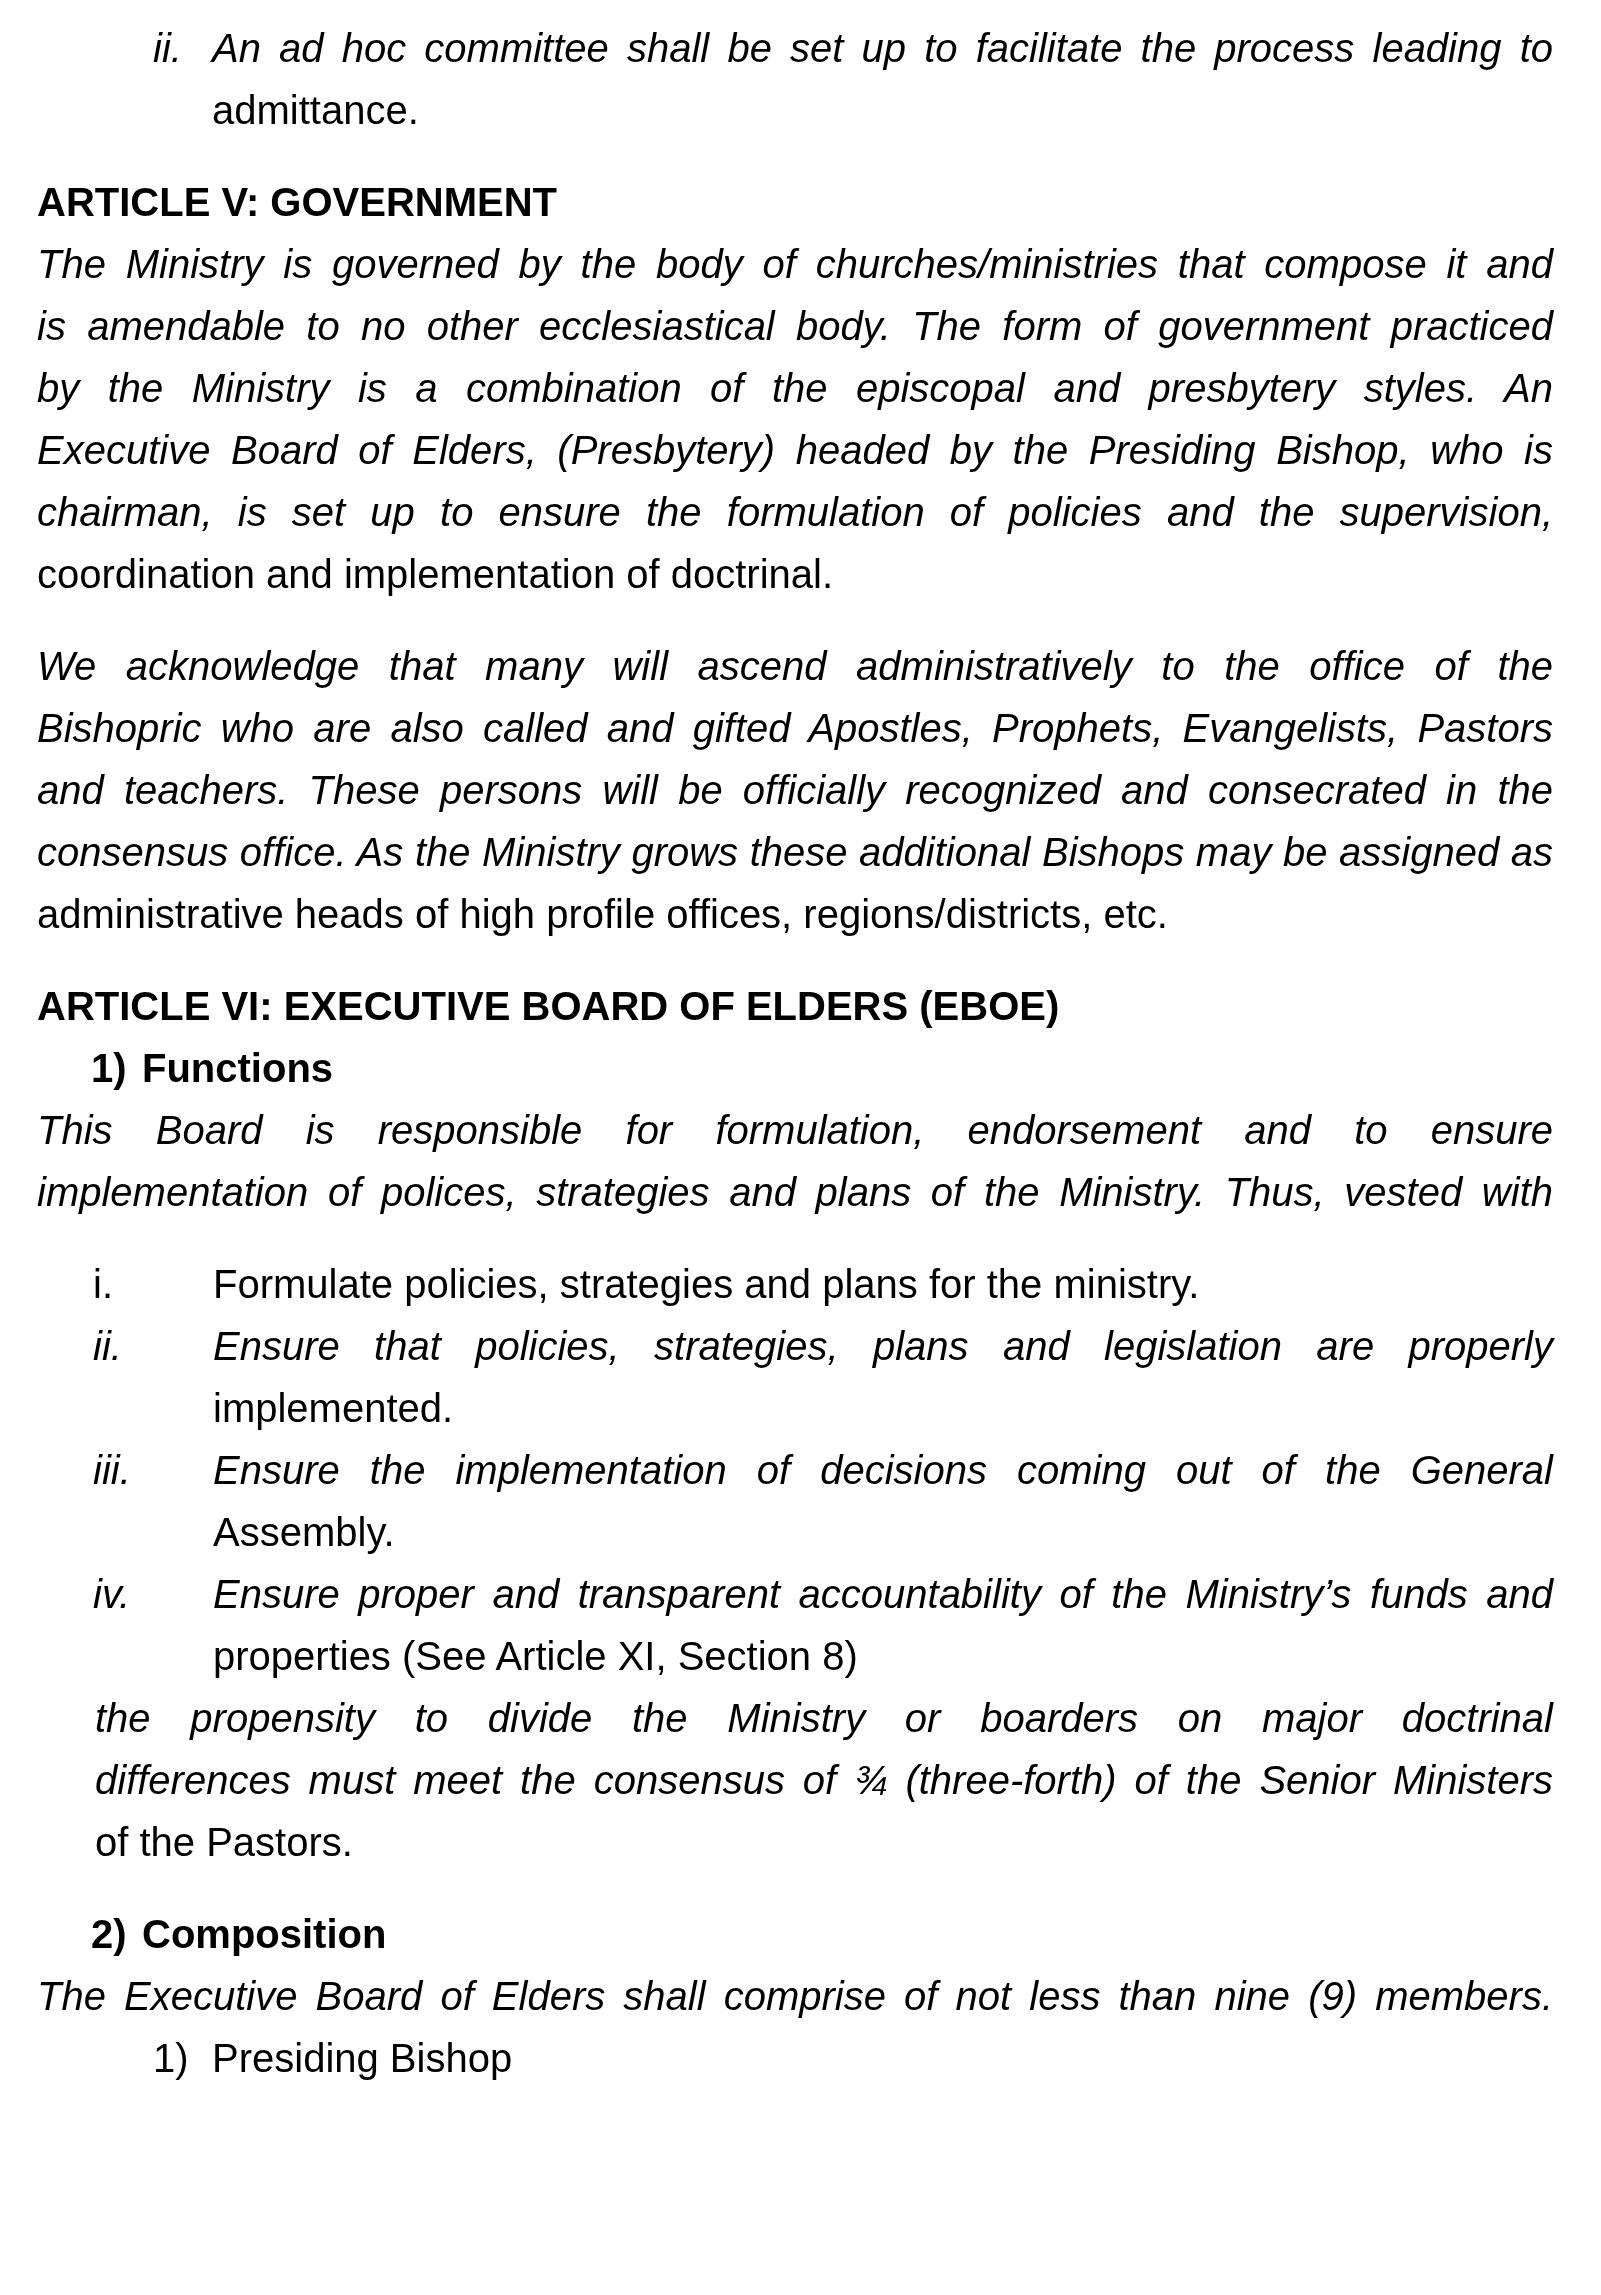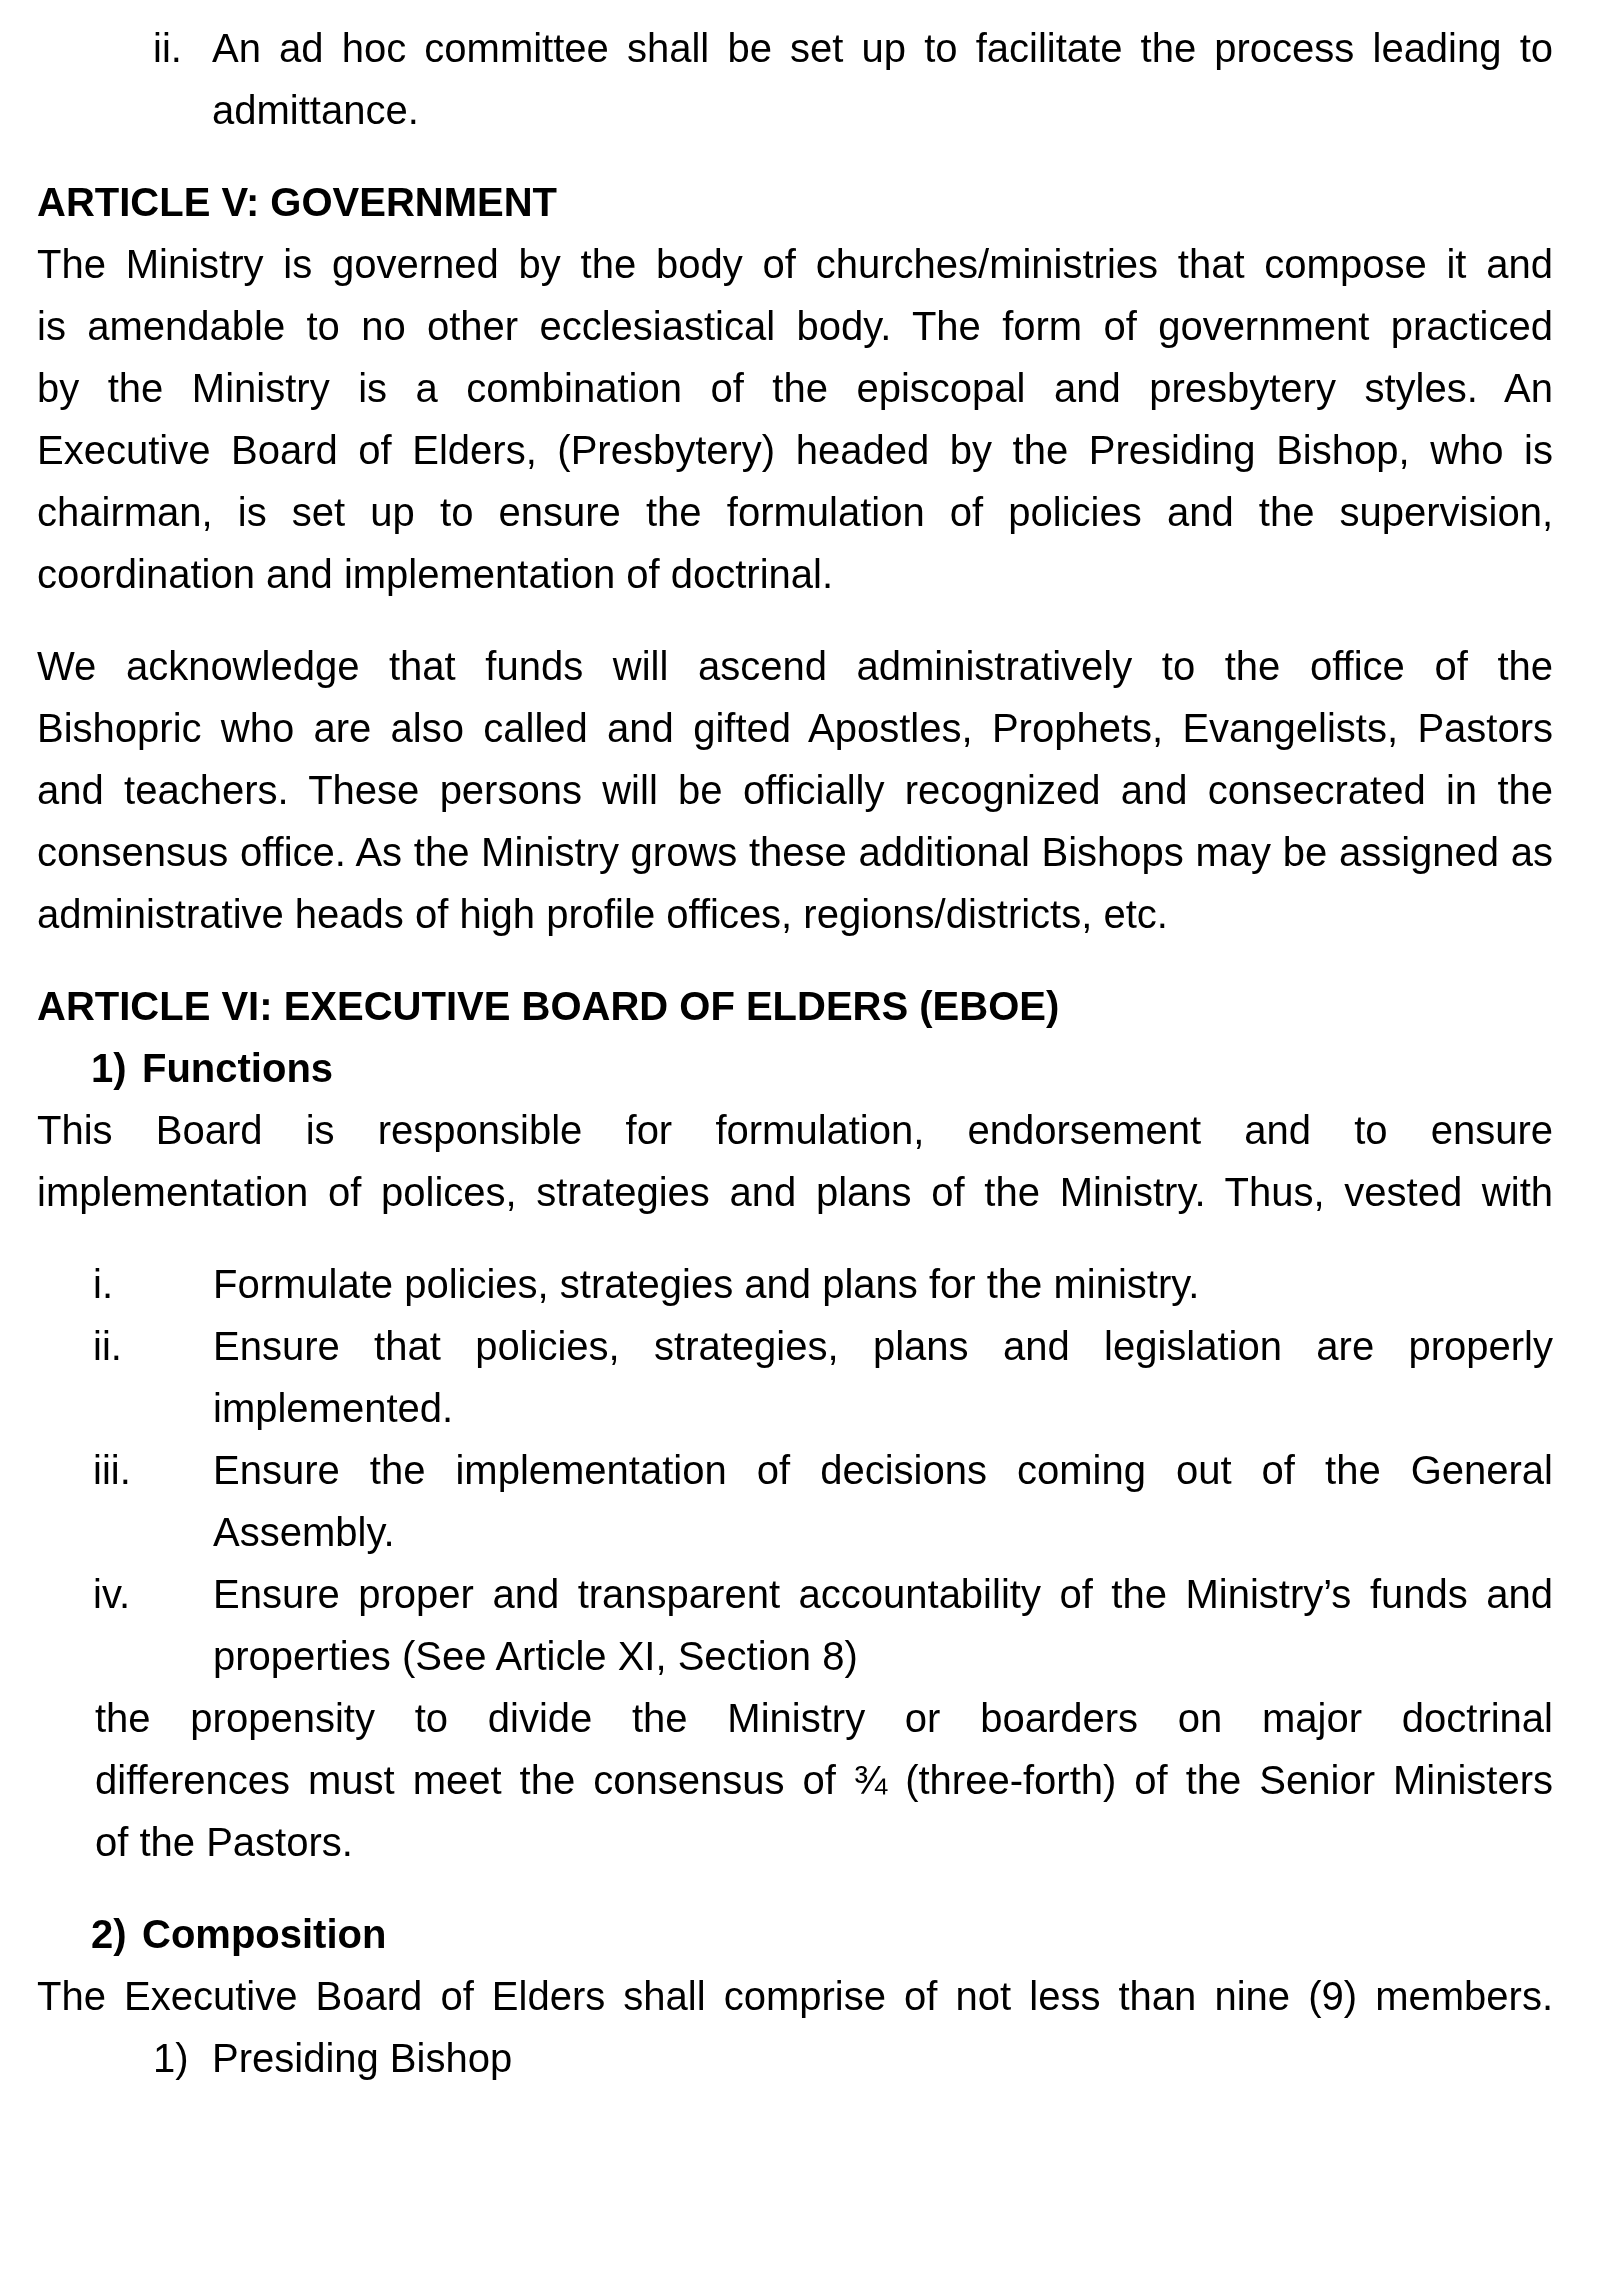--- a/index.html
+++ b/index.html
@@ -20,20 +20,21 @@
   .ln {
     height: 62px;
     line-height: 62px;
     font-size: 40px;
     white-space: nowrap;
   }
   
   .j {
     text-align: justify;
     text-align-last: justify;
+    font-style: italic;
   }
   .b { font-weight: 700; }
   .gap { margin-top: 30px; }
 
   
   .ind-li { padding-left: 116px; }
   .ind-li .mk { display: inline-block; width: 59px; }
   .ind-li-cont { padding-left: 175px; }
 
   
@@ -58,21 +59,21 @@
 
   <div class="ln b gap">ARTICLE V: GOVERNMENT</div>
 
   <div class="ln j">The Ministry is governed by the body of churches/ministries that compose it and</div>
   <div class="ln j">is amendable to no other ecclesiastical body. The form of government practiced</div>
   <div class="ln j">by the Ministry is a combination of the episcopal and presbytery styles. An</div>
   <div class="ln j">Executive Board of Elders, (Presbytery) headed by the Presiding Bishop, who is</div>
   <div class="ln j">chairman, is set up to ensure the formulation of policies and the supervision,</div>
   <div class="ln">coordination and implementation of doctrinal.</div>
 
-  <div class="ln j gap">We acknowledge that funds will ascend administratively to the office of the</div>
+  <div class="ln j gap">We acknowledge that many will ascend administratively to the office of the</div>
   <div class="ln j">Bishopric who are also called and gifted Apostles, Prophets, Evangelists, Pastors</div>
   <div class="ln j">and teachers. These persons will be officially recognized and consecrated in the</div>
   <div class="ln j">consensus office. As the Ministry grows these additional Bishops may be assigned as</div>
   <div class="ln">administrative heads of high profile offices, regions/districts, etc.</div>
 
   <div class="ln b gap">ARTICLE VI: EXECUTIVE BOARD OF ELDERS (EBOE)</div>
 
   <div class="ln b ind-sub"><span class="mk">1)</span><span>Functions</span></div>
 
   <div class="ln j">This Board is responsible for formulation, endorsement and to ensure</div>

